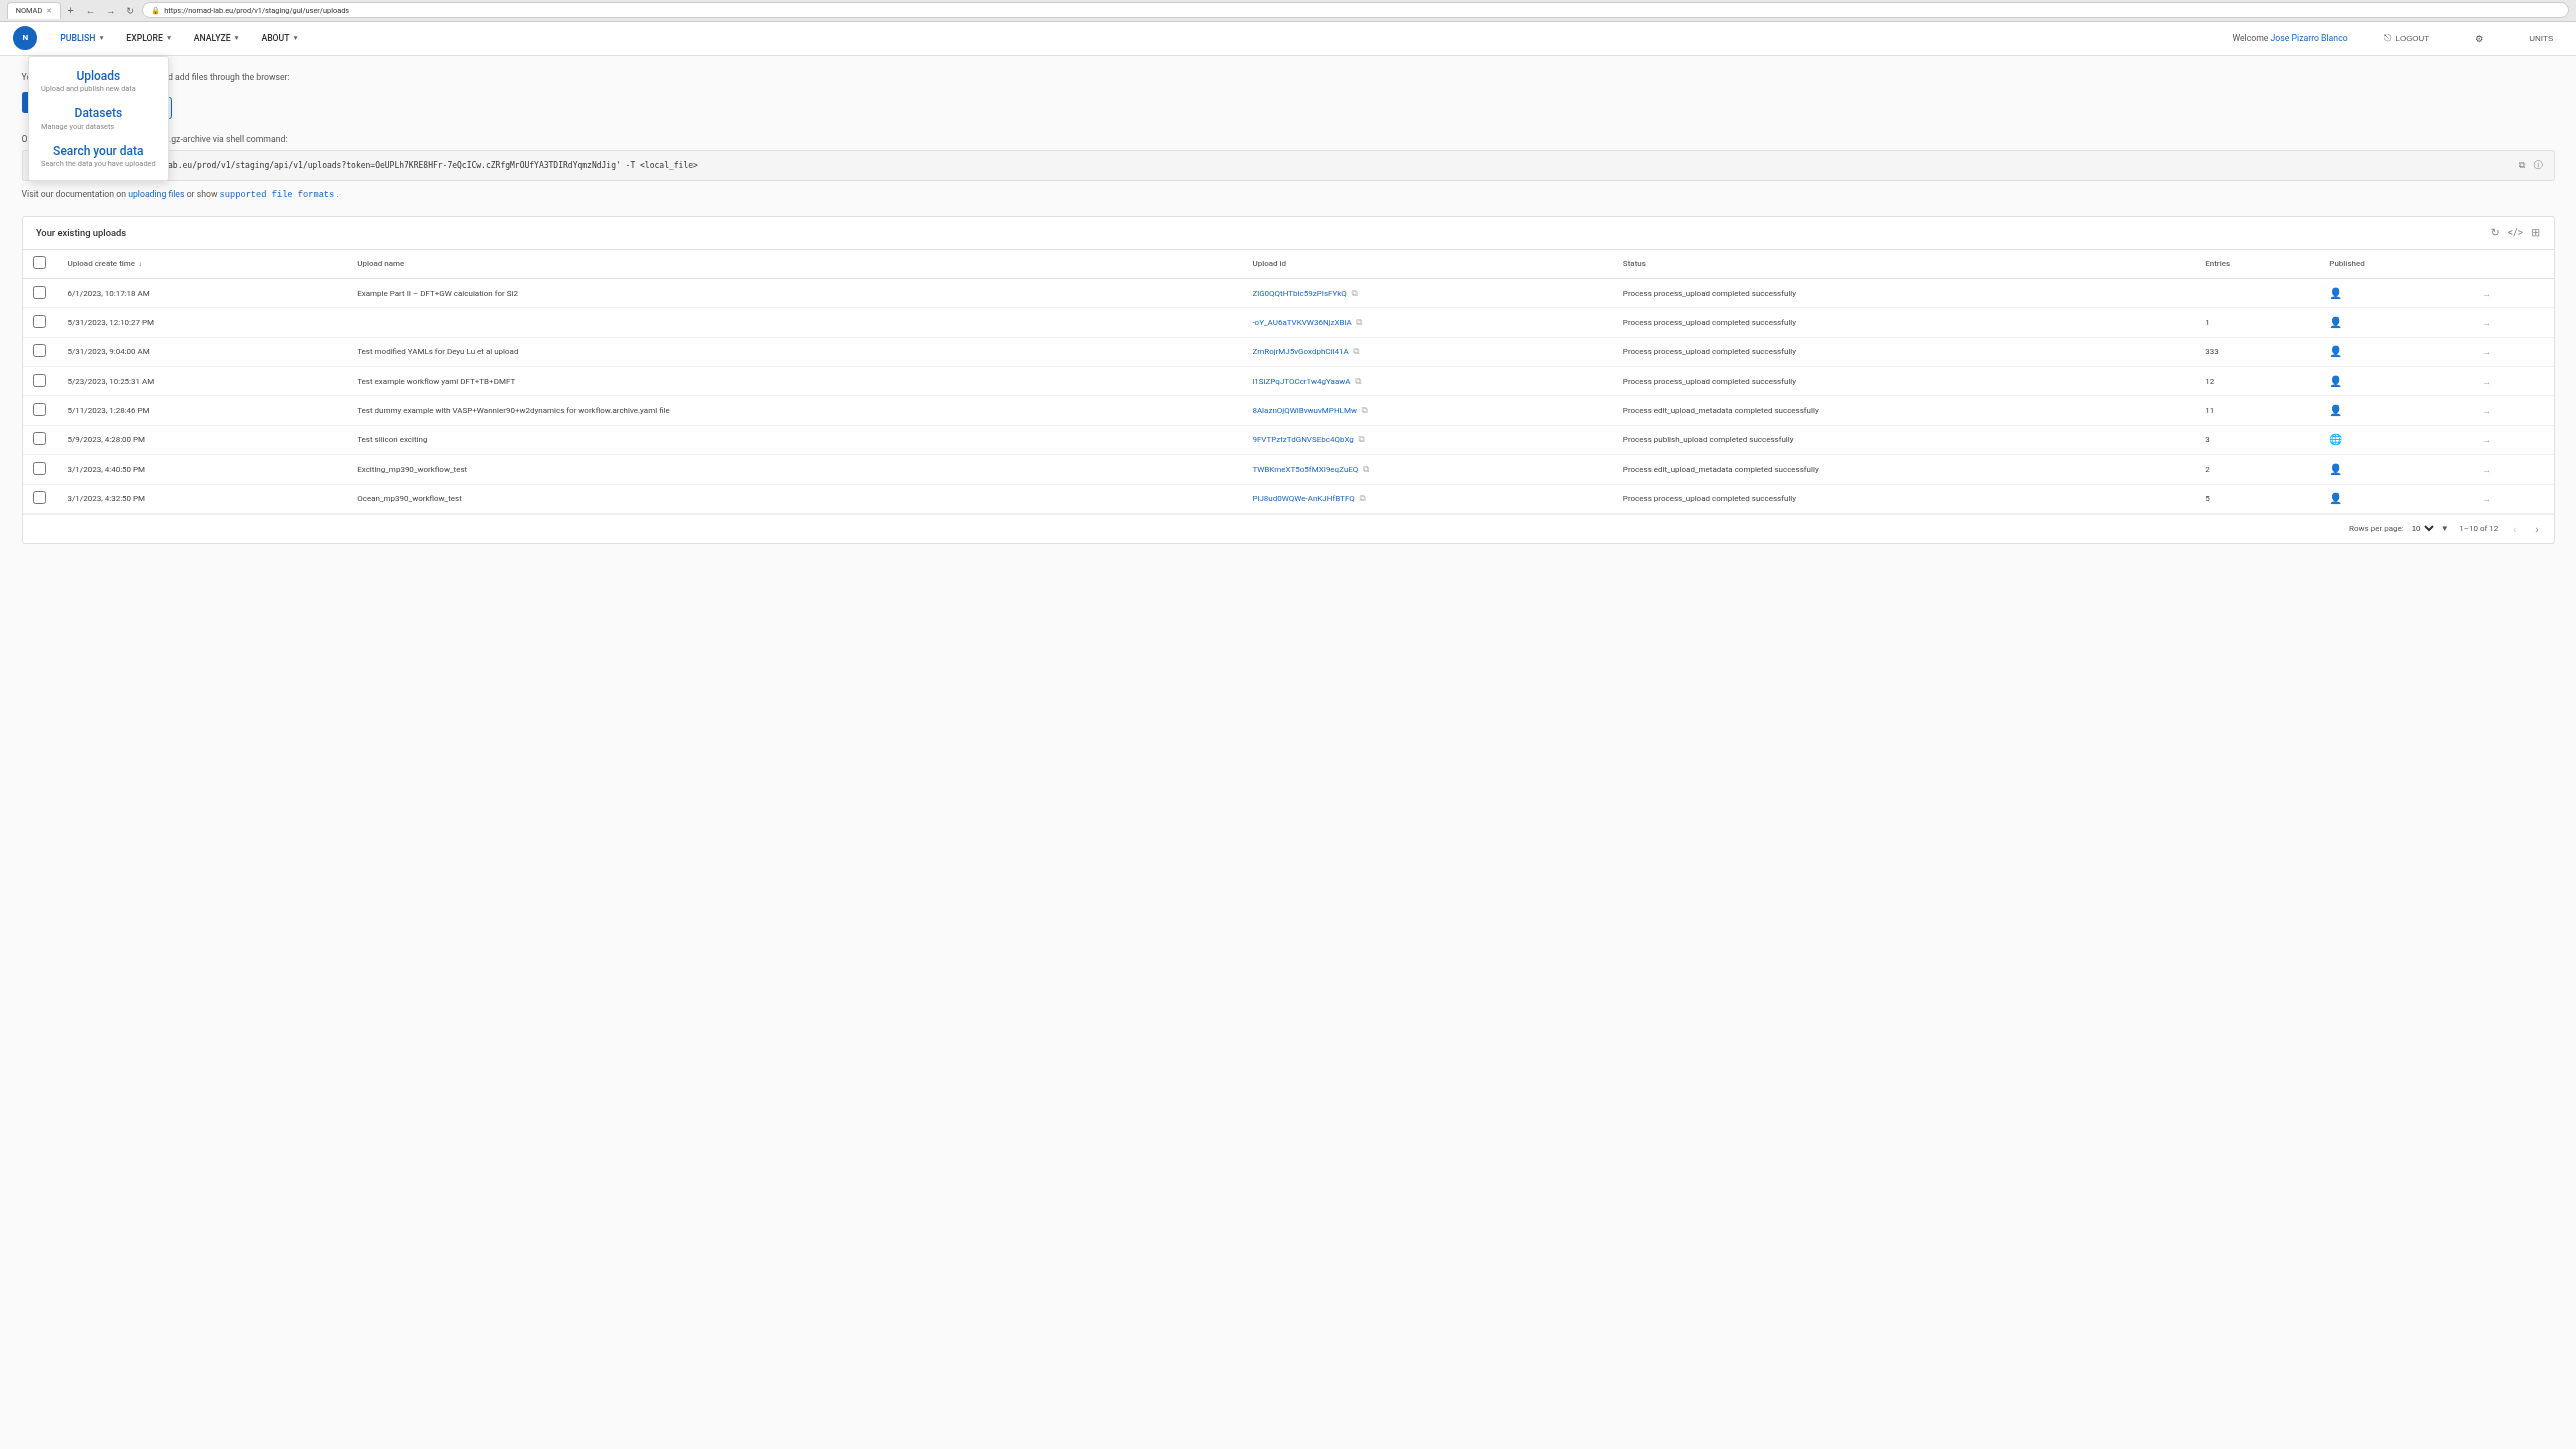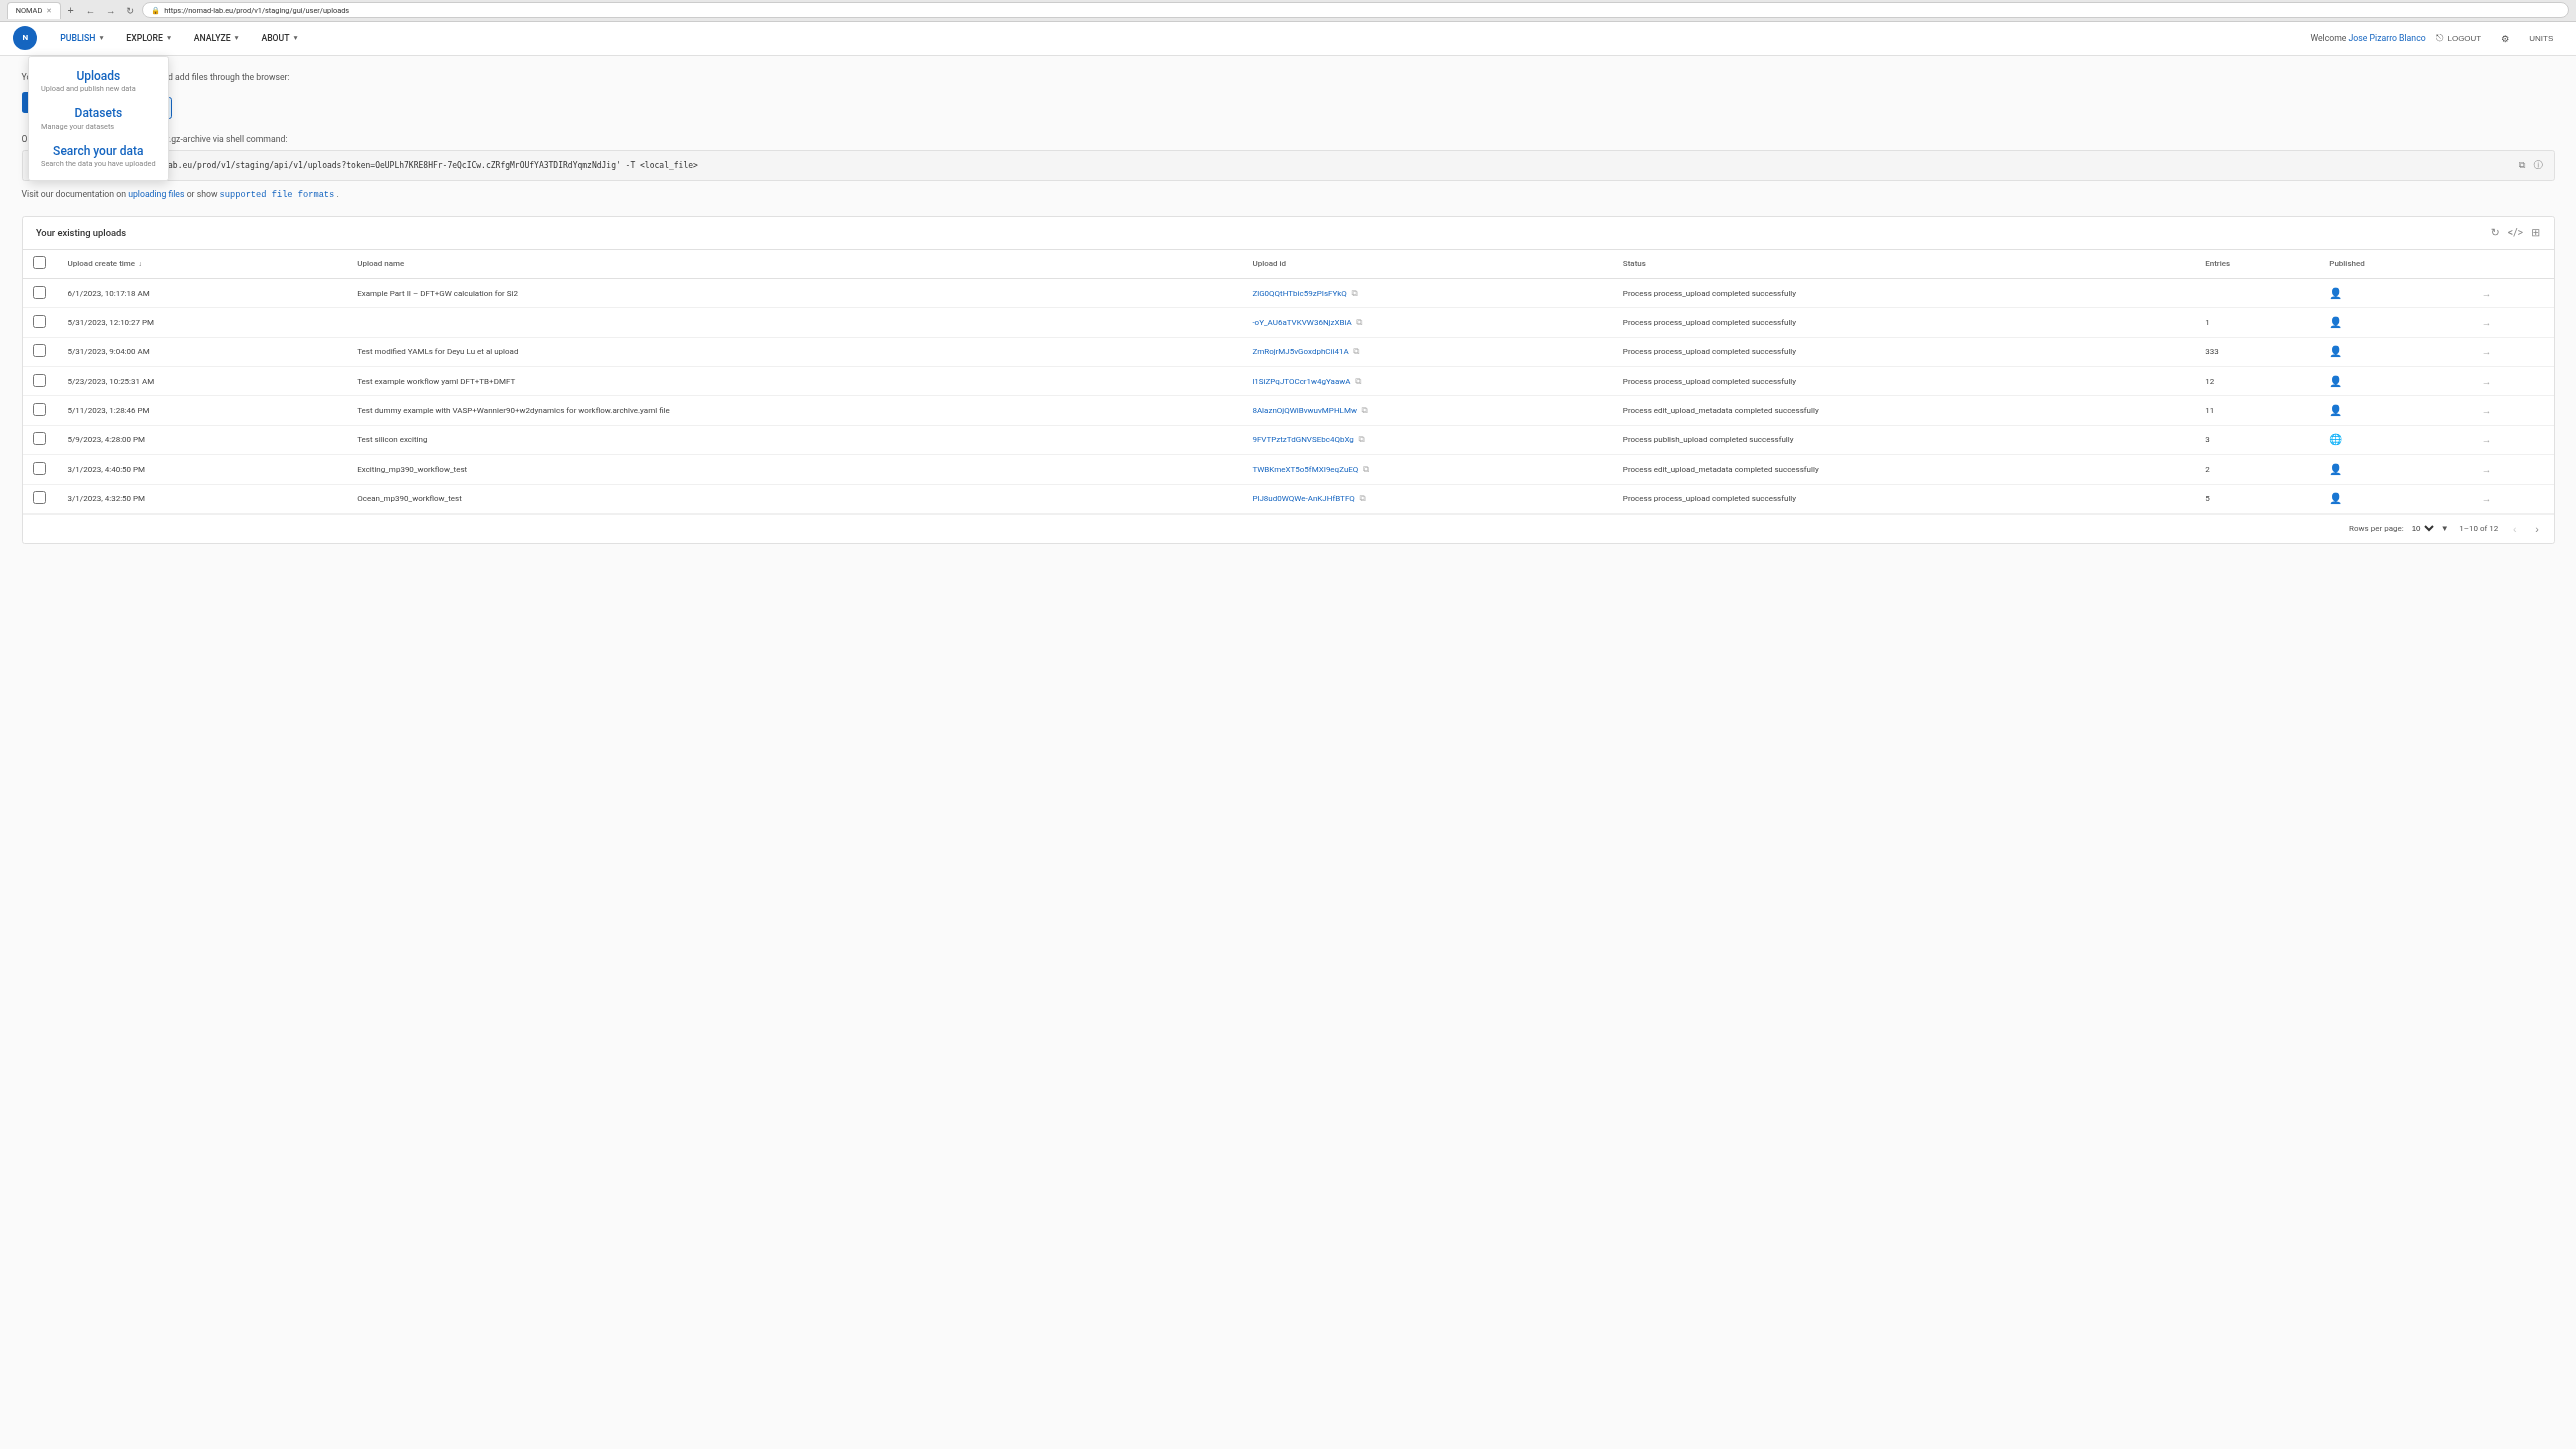--- a/index.html
+++ b/index.html
@@ -16,21 +16,21 @@
     .browser-control-btn { background: none; border: none; cursor: pointer; color: #666; font-size: 9.4px; padding: 1.3px 2.7px; }
 
     
     .top-nav { background: #fff; display: flex; align-items: center; padding: 0 13.4px; height: 34px; border-bottom: 0.7px solid #e0e0e0; position: relative; z-index: 100; }
     .logo { width: 24px; height: 24px; background: #1565c0; border-radius: 50%; display: flex; align-items: center; justify-content: center; margin-right: 13.4px; }
     .logo-inner { color: white; font-weight: bold; font-size: 9.4px; }
     .nav-items { display: flex; align-items: center; gap: 2.7px; flex: 1; }
     .nav-item { padding: 5.4px 9.4px; font-size: 8.7px; font-weight: 500; color: #333; cursor: pointer; display: flex; align-items: center; gap: 2.7px; border-radius: 2.7px; }
     .nav-item.active { color: #1565c0; align-items: center; }
     .nav-chevron { font-size: 6.7px; color: #666; }
-    .nav-right { display: flex; align-items: center; gap: 1px; margin-left: auto; }
+    .nav-right { display: flex; align-items: center; gap: 27px; margin-left: auto; }
     .welcome-text { font-size: 8.7px; color: #555; }
     .welcome-link { color: #1565c0; text-decoration: none; }
     .nav-btn { padding: 4px 9.4px; font-size: 8px; font-weight: 500; color: #555; cursor: pointer; display: flex; align-items: center; gap: 4px; border: none; background: none; }
     .nav-btn-icon { font-size: 9.4px; }
     .dropdown-menu { position: absolute; top: 34px; left: 28px; background: #fff; border: 0.7px solid #e0e0e0; border-radius: 2.7px; box-shadow: 0 2.7px 10.7px rgba(0,0,0,0.15); z-index: 200; min-width: 134px; padding: 5.4px 0; }
     .dropdown-item { padding: 6.7px 12px; cursor: pointer; }
     .dropdown-item-title { font-size: 12px; font-weight: 500; color: #1565c0; margin-bottom: 1.3px; text-align: center; }
     .dropdown-item-desc { font-size: 7.4px; color: #888; }
 
     

